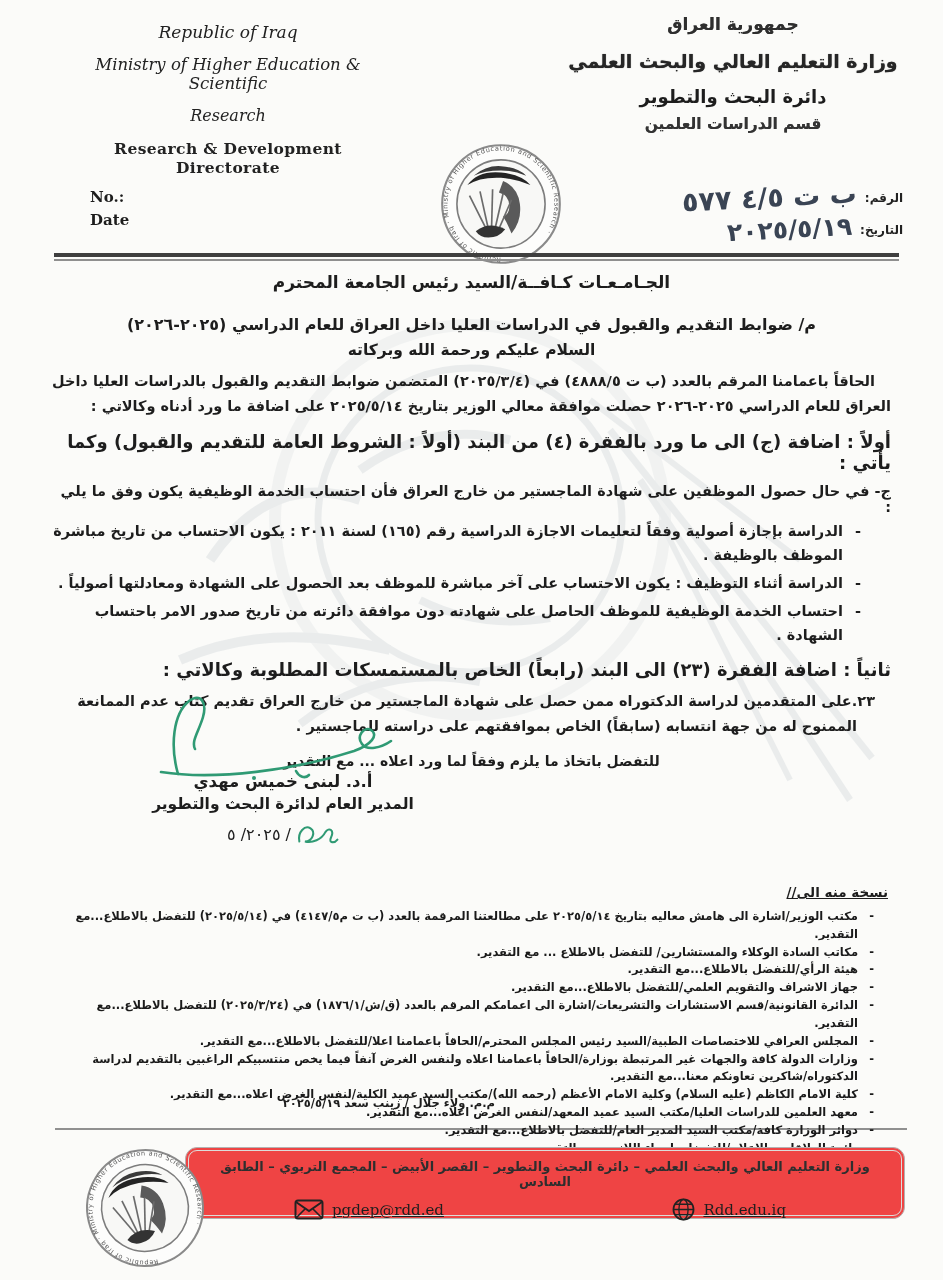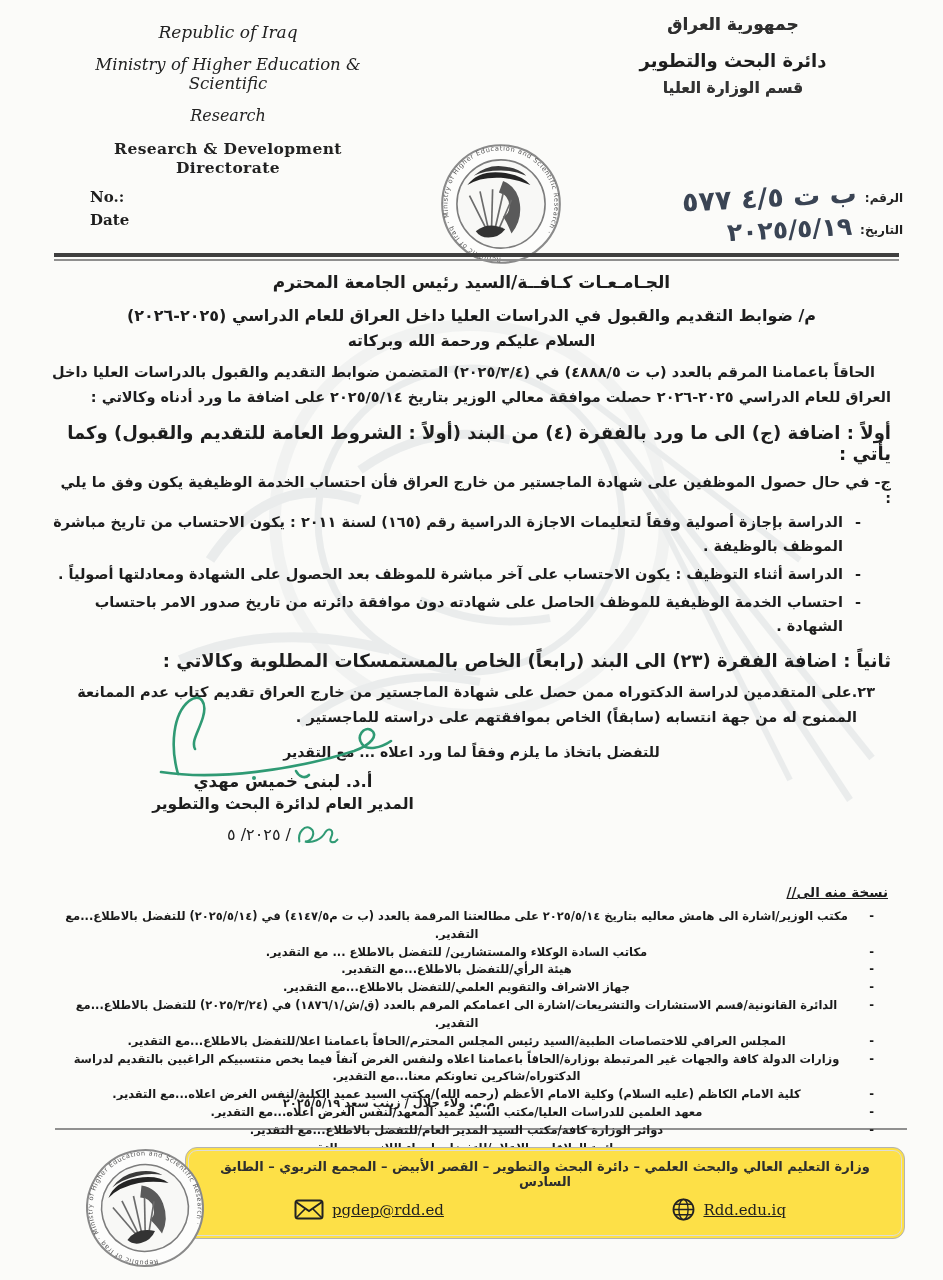--- a/index.html
+++ b/index.html
@@ -40,21 +40,21 @@
   .rule-top { position:absolute; left:54px; right:44px; top:253px; height:8px;
               border-top:4px solid var(--rule,#3f3f3f); border-bottom:2px solid #8f8f8f; z-index:5; }
 
   
   .watermark { position:absolute; inset:0; pointer-events:none; z-index:0; }
 
   
   .body { position:absolute; left:52px; right:52px; top:272px; direction:rtl; z-index:2; }
   .t-center { text-align:center; }
   .to-line   { font-size:17px; font-weight:bold; }
-  .subject   { font-size:16px; font-weight:bold; margin-top:14px; }
+  .subject   { font-size:16px; font-weight:bold; margin-top:23px; }
   .greeting  { font-size:15.5px; font-weight:bold; margin-top:7px; text-align:center; }
   .intro     { font-size:14.5px; font-weight:bold; margin-top:10px; line-height:1.75;
                text-align:justify; text-indent:16px; }
   .sec-head  { font-size:18px; font-weight:bold; margin-top:11px; }
   .j-line    { font-size:14.5px; font-weight:bold; margin-top:10px; }
   ul.dash    { list-style:none; margin-top:4px; padding-right:30px; }
   ul.dash li { position:relative; padding-right:18px; font-size:14.5px; font-weight:bold;
                line-height:1.7; margin-bottom:3px; }
   ul.dash li::before { content:"-"; position:absolute; right:0; top:0; }
   .num-item  { font-size:14.5px; font-weight:bold; margin-top:9px; line-height:1.7;
@@ -68,30 +68,30 @@
   .sig-name { font-size:16.5px; font-weight:bold; }
   .sig-title{ font-size:15.5px; font-weight:bold; margin-top:4px; }
   .sig-date { margin-top:8px; direction:ltr; display:flex; justify-content:center;
               align-items:center; gap:4px; font-size:16px; font-weight:normal; }
 
   
   .copies { position:absolute; left:55px; right:55px; top:884px; direction:rtl; z-index:2; }
   .copies-head { font-size:13.5px; font-weight:bold; text-decoration:underline; margin-bottom:8px; }
   ul.copy { list-style:none; padding-right:14px; }
   ul.copy li { position:relative; padding-right:16px; font-size:11.5px; font-weight:bold;
-               line-height:1.55; color:#1a1a1a;text-align:center; }
+               line-height:1.55; color:#1a1a1a; }
   ul.copy li::before { content:"-"; position:absolute; right:0; top:0; }
   .clerk { position:absolute; right:448px; top:1096px; direction:rtl; font-size:11.5px;
            font-weight:bold; white-space:nowrap; z-index:2; }
 
   
   .rule-bottom { position:absolute; left:55px; right:36px; top:1128px;
                  border-top:2px solid #909090; z-index:1; }
-  .foot-box { position:absolute; left:185px; right:38px; top:1147px; height:92px;
-              border:1.5px solid #b3b3b3; border-radius:12px; background:#fde047; z-index:2; }
+  .foot-box { position:absolute; left:185px; right:38px; top:1147px; height:72px;
+              border:1.5px solid #b3b3b3; border-radius:12px; background:#ef4444; z-index:2; }
   .foot-box::before { content:""; position:absolute; inset:2px; border:1px solid #dcdcda; border-radius:9px; }
   .foot-addr { position:relative; direction:rtl; text-align:center; font-size:13px;
                font-weight:600; color:#2e2e2e; padding:11px 18px 0 18px; }
   .foot-row { position:relative; display:flex; justify-content:space-between; align-items:center;
               margin-top:9px; padding-left:108px; padding-right:118px; }
   .foot-link { display:flex; align-items:center; gap:8px; font-family:"DejaVu Serif", serif;
                font-size:15px; color:#1f1f1f; }
   .foot-link .txt { text-decoration:underline; }
   .emblem-foot { z-index:3; }
 </style>
@@ -146,22 +146,23 @@
     <div class="l3">Research</div>
     <div class="l4">Research &amp; Development Directorate</div>
   </div>
   <div class="no-date">
     <div>No.:</div>
     <div>Date</div>
   </div>
 
   <div class="hdr-right">
     <div class="callig1">جمهورية العراق</div>
+    <div class="callig2">وزارة التعليم العالي والبحث العلمي</div>
     <div class="dept-b">دائرة البحث والتطوير</div>
-    <div class="callig3">قسم الوزارة العليا</div>
+    <div class="callig3">قسم الدراسات العلمين</div>
   </div>
   <div class="ref-rows">
     <div class="ref-row">
       <span class="ref-label">الرقم:</span>
       <span class="hand">ب ت ٤/٥ ٥٧٧</span>
     </div>
     <div class="ref-row" style="margin-top:2px;">
       <span class="ref-label">التاريخ:</span>
       <span class="hand date" dir="ltr">٢٠٢٥/٥/١٩</span>
     </div>

